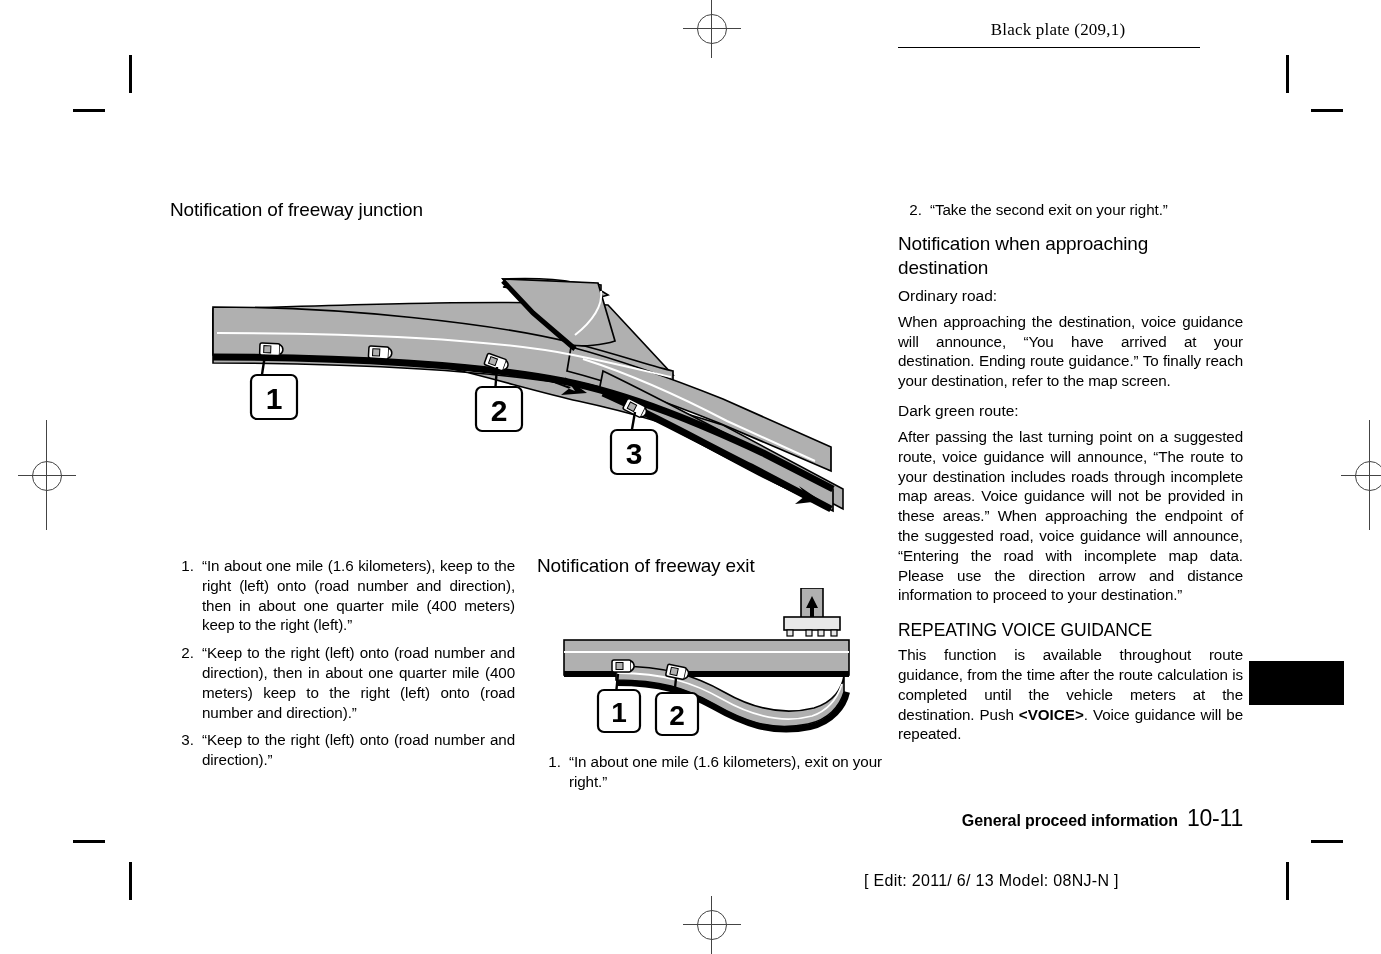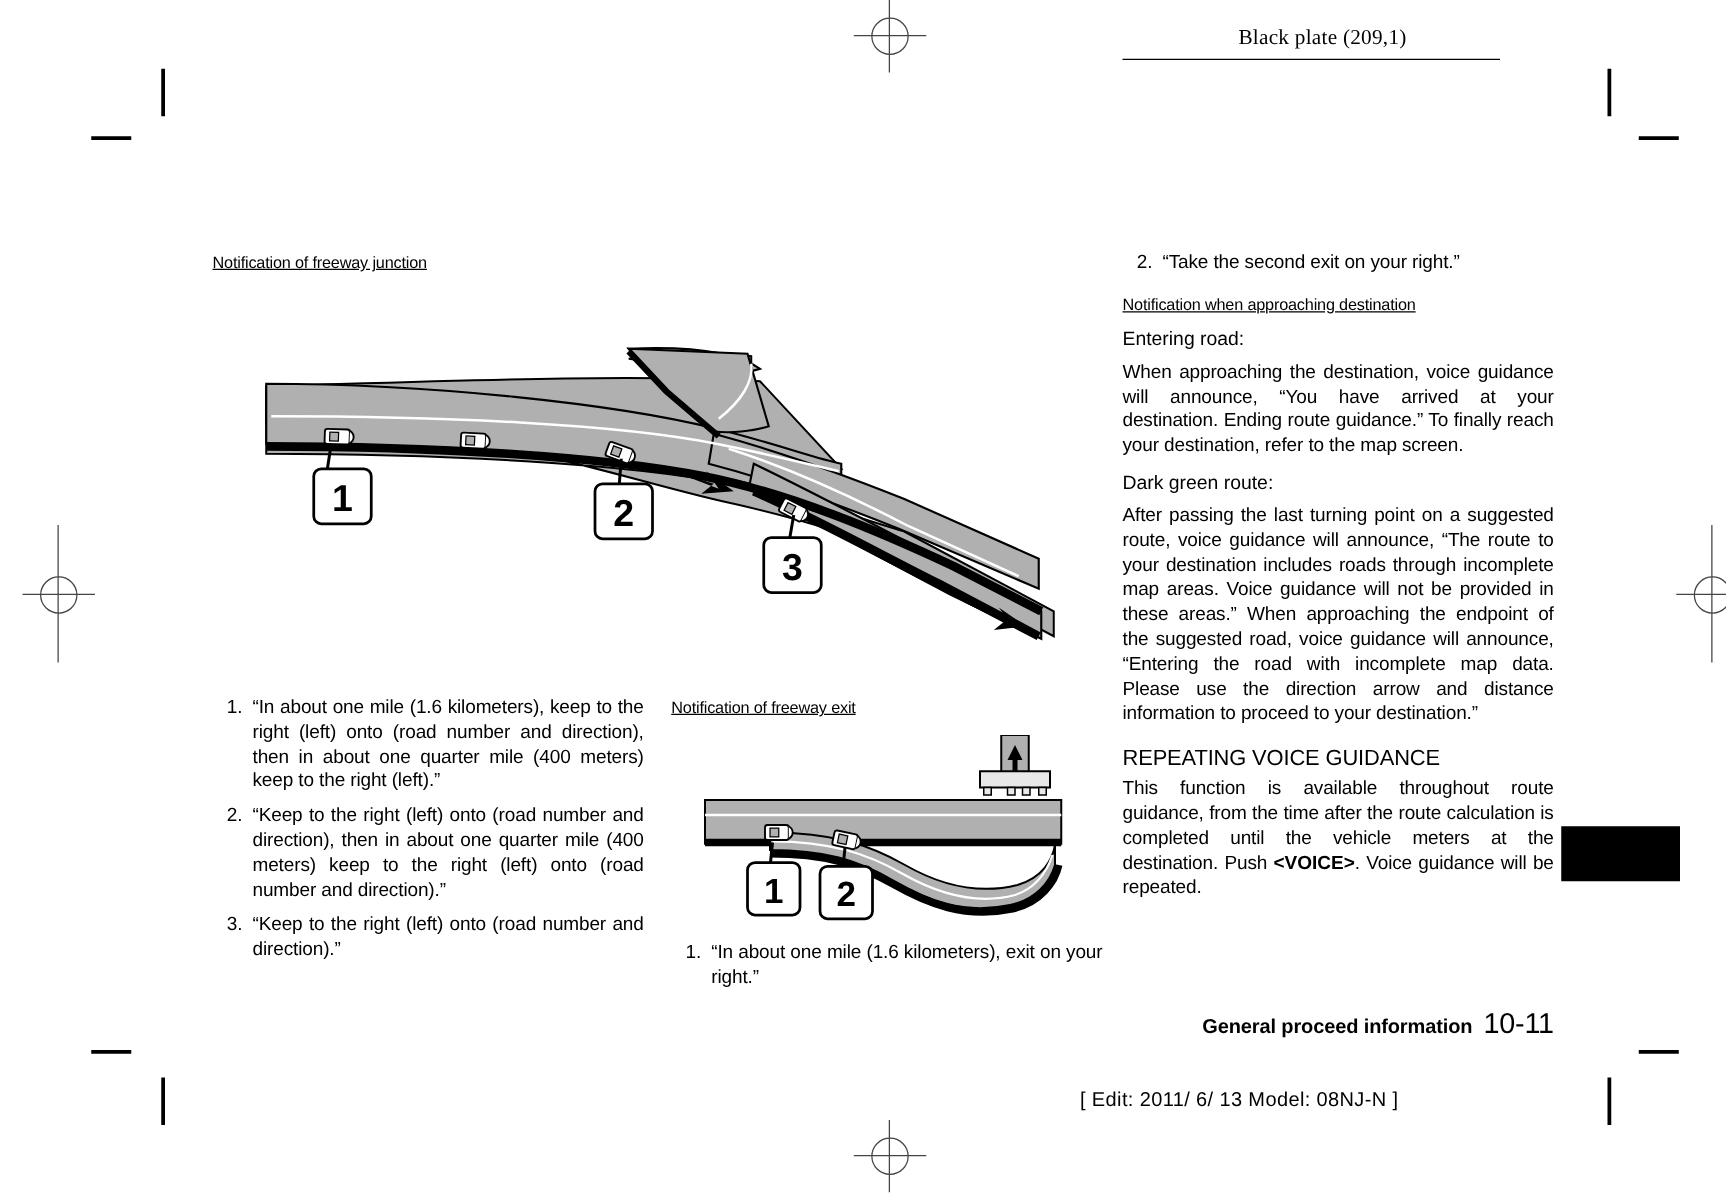--- a/index.html
+++ b/index.html
@@ -27,22 +27,22 @@
   .footer-sec .sec{font-size:16px;font-weight:bold;letter-spacing:-.1px;}
   .footer-sec .pg{font-size:23px;letter-spacing:-.2px;margin-left:9px;}
 
   .thumbtab{position:absolute;left:1231px;top:661px;width:95px;height:44px;background:#000;}
 
   
   .col{position:absolute;top:198px;width:345px;}
   .col-1{left:152px;}
   .col-3{left:880px;}
 
-  h2.sec-head{font-size:13px;font-weight:normal;margin:0 0 10px 0;line-height:23px;
-      letter-spacing:-.15px;text-decoration:underline;}
+  h2.sec-head{font-size:19px;font-weight:normal;margin:0 0 10px 0;line-height:23px;
+      letter-spacing:-.15px;}
   h2.sec-head-caps{font-size:17.5px;font-weight:normal;margin:14px 0 4px 0;
       line-height:22px;letter-spacing:-.1px;}
   h3.sub-head{font-size:15.5px;font-weight:normal;margin:10px 0 6px 0;line-height:20px;}
   p.body{font-size:15.2px;line-height:19.8px;margin:0 0 8px 0;text-align:justify;
       letter-spacing:-.1px;}
   p.body:last-child{margin-bottom:0;}
   p.body .b{font-weight:bold;letter-spacing:0px;}
 
   ol.numlist{margin:0;padding:0;list-style:none;}
   ol.numlist li{position:relative;padding-left:32px;margin-bottom:8px;
@@ -255,21 +255,21 @@
 
   <div class="col col-3" style="top:200px;">
     <ol class="numlist" style="margin-bottom:12px;">
       <li style="text-align:left;">
         <span class="num">2.</span><span>“Take the second exit on your right.”</span>
       </li>
     </ol>
 
     <h2 class="sec-head" style="margin-bottom:6px;line-height:24px;">Notification when approaching destination</h2>
 
-    <h3 class="sub-head" style="margin-top:6px;">Entering road:</h3>
+    <h3 class="sub-head" style="margin-top:6px;">Ordinary road:</h3>
     <p class="body">When approaching the destination, voice guidance will announce, “You have arrived at your destination. Ending route guidance.” To finally reach your destination, refer to the map screen.</p>
 
     <h3 class="sub-head">Dark green route:</h3>
     <p class="body">After passing the last turning point on a suggested route, voice guidance will announce, “The route to your destination includes roads through incomplete map areas. Voice guidance will not be provided in these areas.” When approaching the endpoint of the suggested road, voice guidance will announce, “Entering the road with incomplete map data. Please use the direction arrow and distance information to proceed to your destination.”</p>
 
     <h2 class="sec-head-caps">REPEATING VOICE GUIDANCE</h2>
     <p class="body"><span>This function is available throughout route guidance, from the time after the route calculation is completed until the vehicle meters at the </span><span>destination. Push </span><span class="b">&lt;VOICE&gt;</span><span>. Voice guidance will be repeated.</span></p>
   </div>
 
   <div class="footer-sec">

